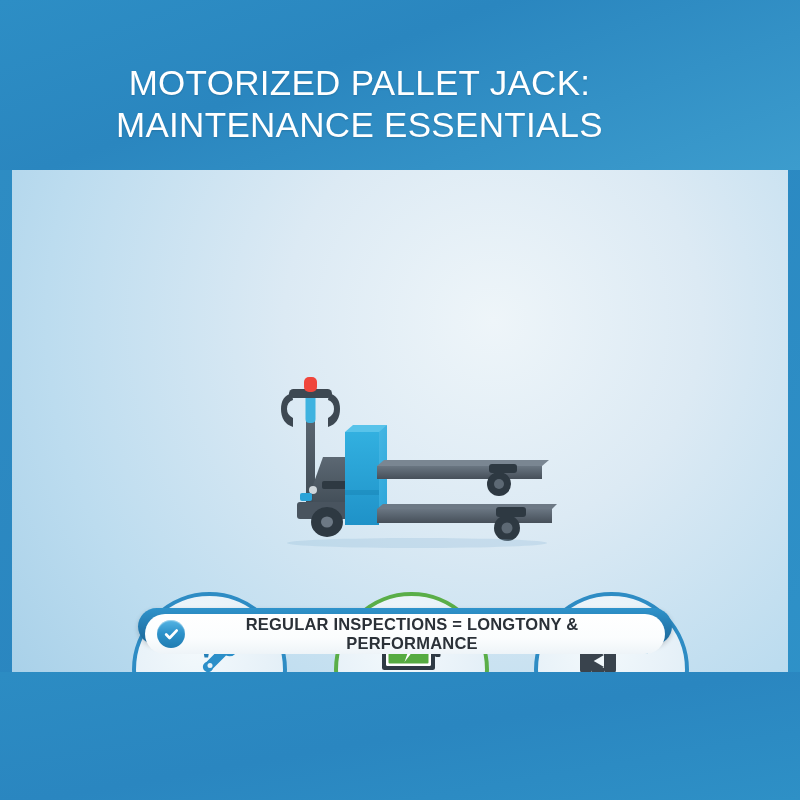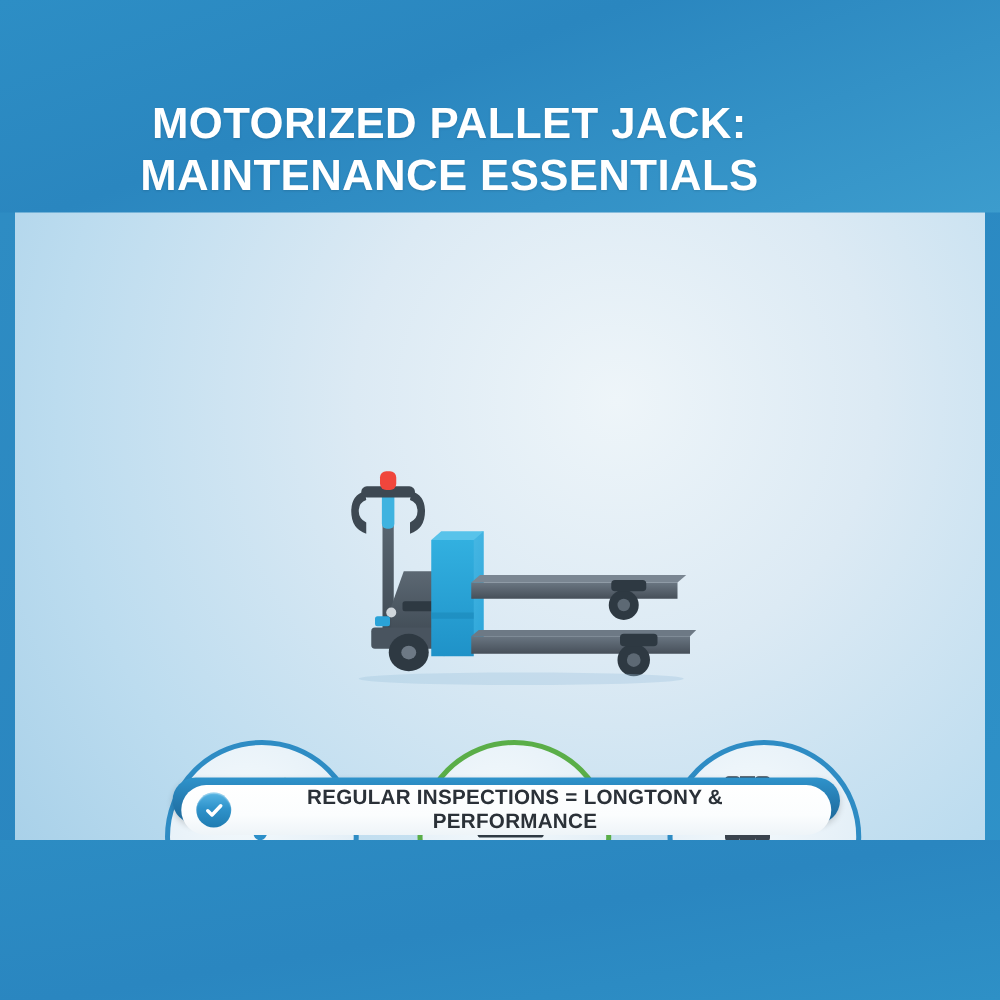--- a/index.html
+++ b/index.html
@@ -13,23 +13,23 @@
     background:linear-gradient(135deg,#2f8ec4 0%,#2a86c0 45%,#2f93c9 100%);
     overflow:hidden;
   }
 
   
   .header-band{
     position:absolute;left:0;top:0;width:800px;height:170px;
     background:linear-gradient(160deg,#2d8ec5 0%,#2a86bf 40%,#3c9ccd 100%);
   }
   .header-title{
-    position:absolute;left:0;top:78px;width:719px;
+    position:absolute;left:0;top:62px;width:719px;
     text-align:center;color:#ffffff;
-    font-weight:bold;font-size:35px;line-height:42px;
+    font-weight:normal;font-size:35px;line-height:42px;
     letter-spacing:0.3px;
     text-shadow:0 1px 2px rgba(0,0,0,.13);
     white-space:pre-line;
   }
 
   
   .body-panel{
     position:absolute;left:12px;top:170px;width:776px;height:502px;
     background:
       radial-gradient(circle at 62% 30%, #eef5f9 0%, #dceaf4 35%, #bcdcef 75%, #a9d1e9 100%);
@@ -59,21 +59,21 @@
     margin-top:2px;width:152px;text-align:center;color:#2b3138;
     font-weight:bold;font-size:13.5px;line-height:16.5px;letter-spacing:.1px;
     white-space:pre-line;
   }
   #c1{left:120px;top:422px;}
   #c2{left:322px;top:422px;}
   #c3{left:522px;top:422px;}
 
   
   .banner-outer{
-    position:absolute;left:138px;top:622px;width:534px;height:37px;
+    position:absolute;left:138px;top:608px;width:534px;height:37px;
     border-radius:26px;
     background:linear-gradient(180deg,#2f93cb 0%,#2479ae 55%,#1d6797 100%);
     box-shadow:0 2px 5px rgba(0,0,0,.18);
   }
   .banner-inner{
     position:absolute;left:7px;top:6px;width:520px;height:40px;
     border-radius:20px;
     background:linear-gradient(180deg,#ffffff 0%,#fbfdfe 60%,#eef4f8 100%);
     display:flex;align-items:center;
   }

